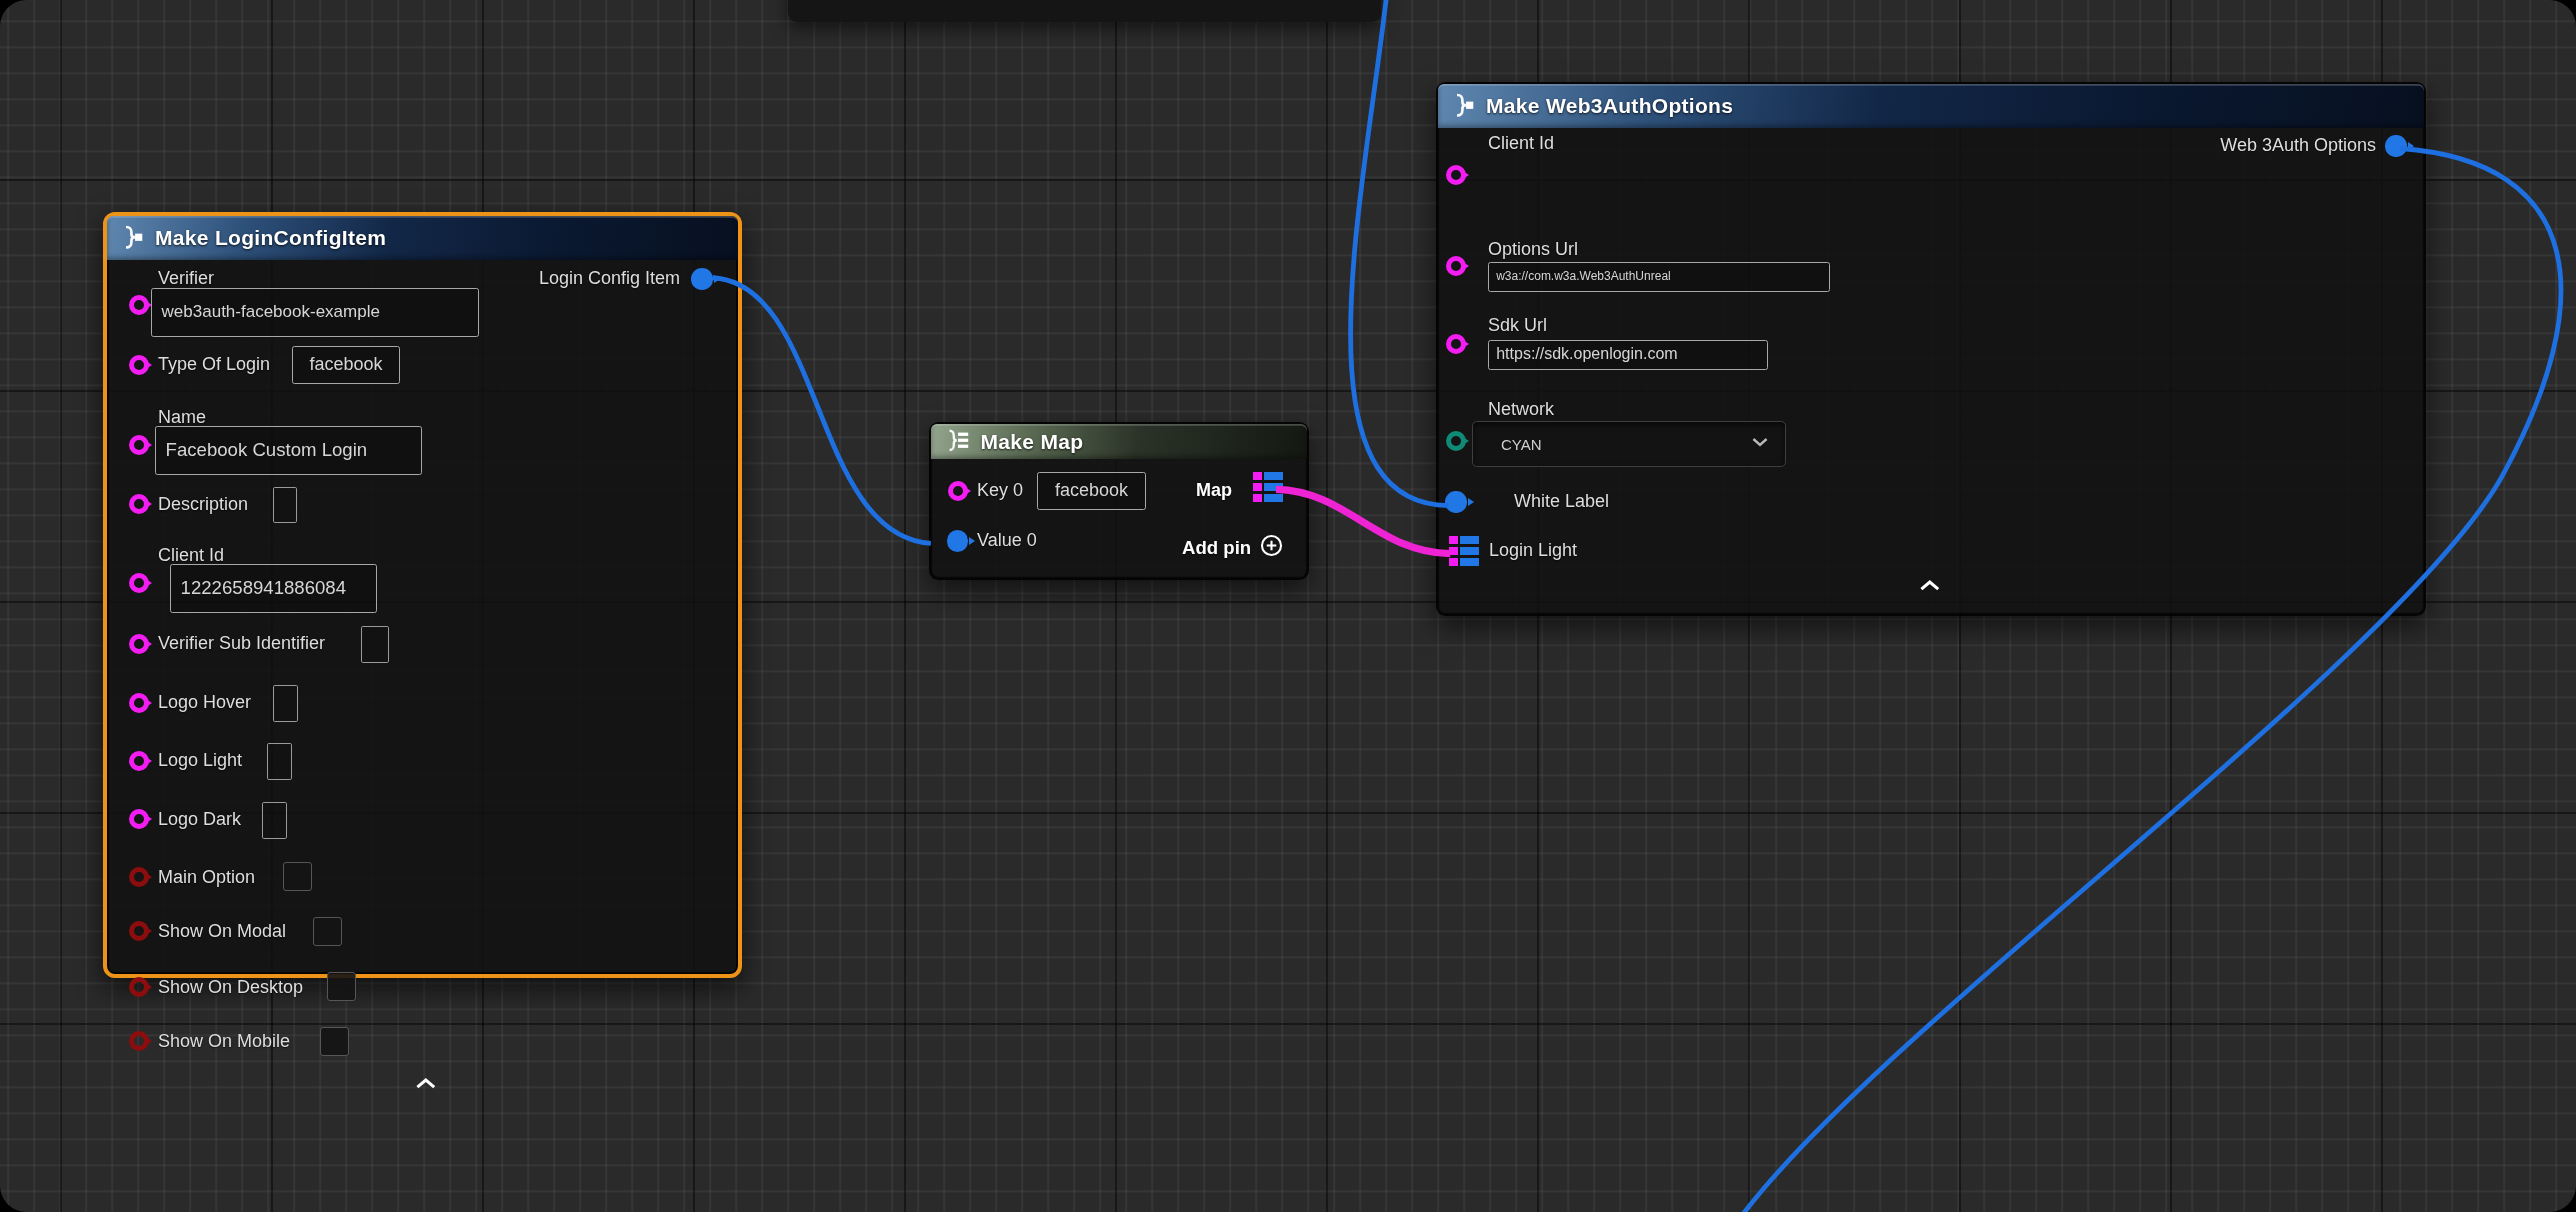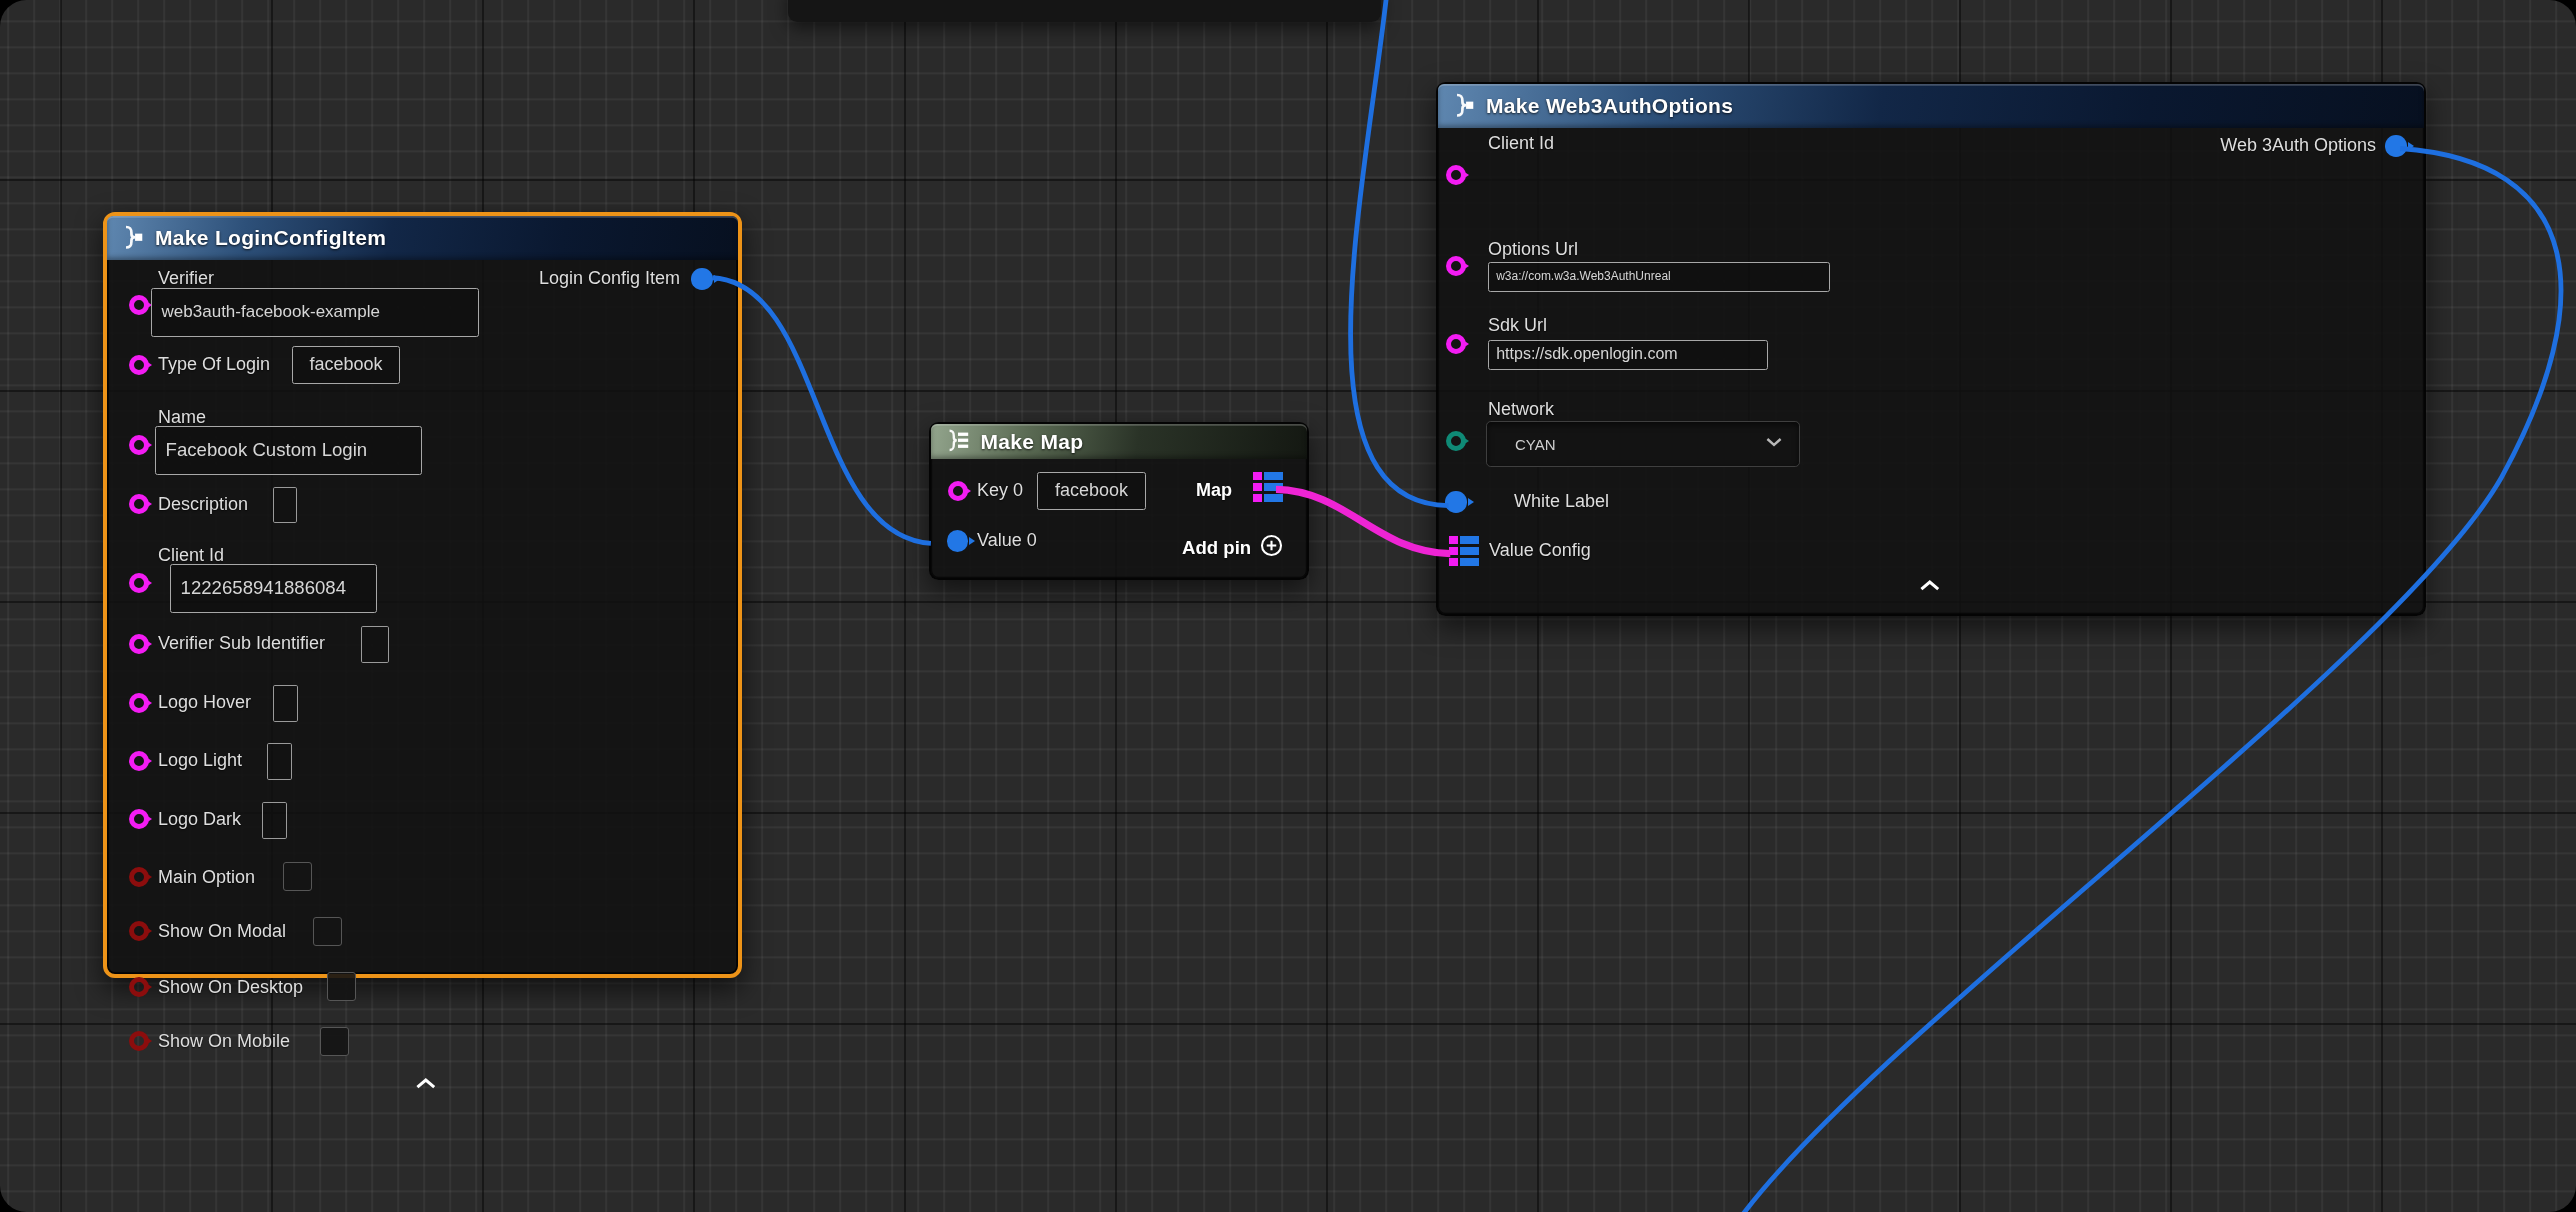--- a/index.html
+++ b/index.html
@@ -198,41 +198,41 @@
     <div class="lbl" style="left:50px;top:155px;">Options Url</div>
     <div class="pring magenta" style="left:7.8px;top:172px;"></div>
     <div class="box" style="left:50px;top:178px;width:342px;height:30px;font-size:12px;line-height:26.5px;padding:0 7.2px;">w3a://com.w3a.Web3AuthUnreal</div>
 
     <div class="lbl" style="left:50px;top:231px;">Sdk Url</div>
     <div class="pring magenta" style="left:7.8px;top:250px;"></div>
     <div class="box" style="left:50px;top:256px;width:280px;height:30px;font-size:16px;line-height:26.5px;padding:0 7.2px;">https://sdk.openlogin.com</div>
 
     <div class="lbl" style="left:50px;top:315px;">Network</div>
     <div class="pring teal" style="left:7.8px;top:347px;"></div>
-    <div class="ddl" style="left:48px;top:337px;width:314px;height:46px;padding-left:28px;">
+    <div class="ddl" style="left:34px;top:337px;width:314px;height:46px;padding-left:28px;">
       <span>CYAN</span>
       <span style="position:absolute;right:15.6px;top:12px;">
         <svg width="18" height="12" viewBox="0 0 30 20">
             <polyline points="4,5 15,15 26,5" stroke="#b8b8b8" stroke-width="4" fill="none"></polyline>
           </svg>
       </span>
     </div>
 
     <div class="pdot" style="left:7.2px;top:407px;"></div>
     <div class="lbl" style="left:48px;top:407px;margin-left:28px;">White Label</div>
 
     <div class="pmap" style="left:10.8px;top:452px;">
       <span class="k"></span>
         <span class="v"></span>
         <span class="k"></span>
         <span class="v"></span>
         <span class="k"></span>
         <span class="v"></span>
     </div>
-    <div class="lbl" style="left:51px;top:456px;">Value Config</div>
+    <div class="lbl" style="left:51px;top:456px;">Login Light</div>
 
     <div class="chev" style="left:481px;top:495px;">
       <svg width="21.6" height="13.2" viewBox="0 0 36 22">
           <polyline points="4,17 18,5 32,17" stroke="#fff" stroke-width="5" fill="none"></polyline>
         </svg>
     </div>
   </div>
 
   <svg class="wires" width="2576" height="1212" viewBox="0 0 4284 2016">
     <path d="M 1185 462 C 1370 472 1350 890 1548 904" stroke="#1E6FE0" stroke-width="8" fill="none"></path>

